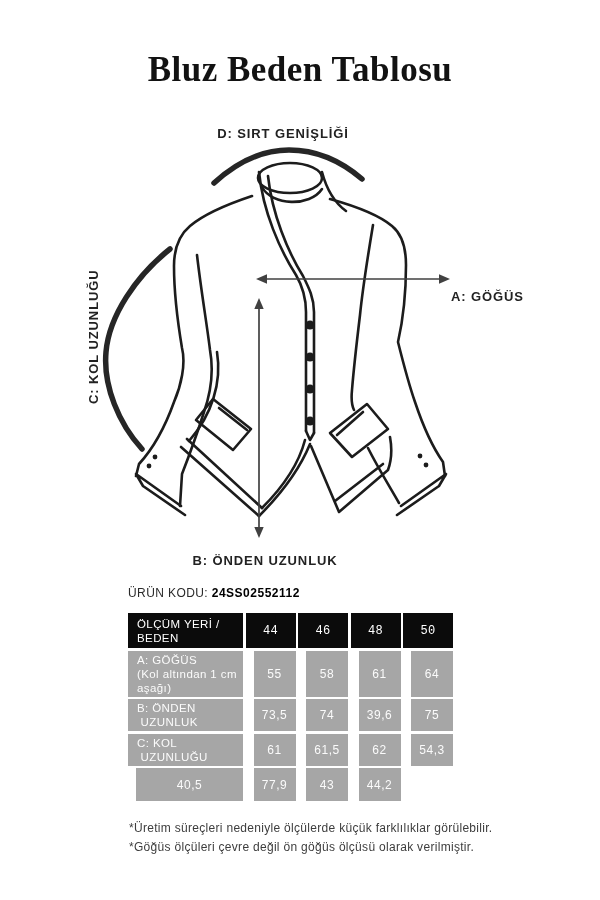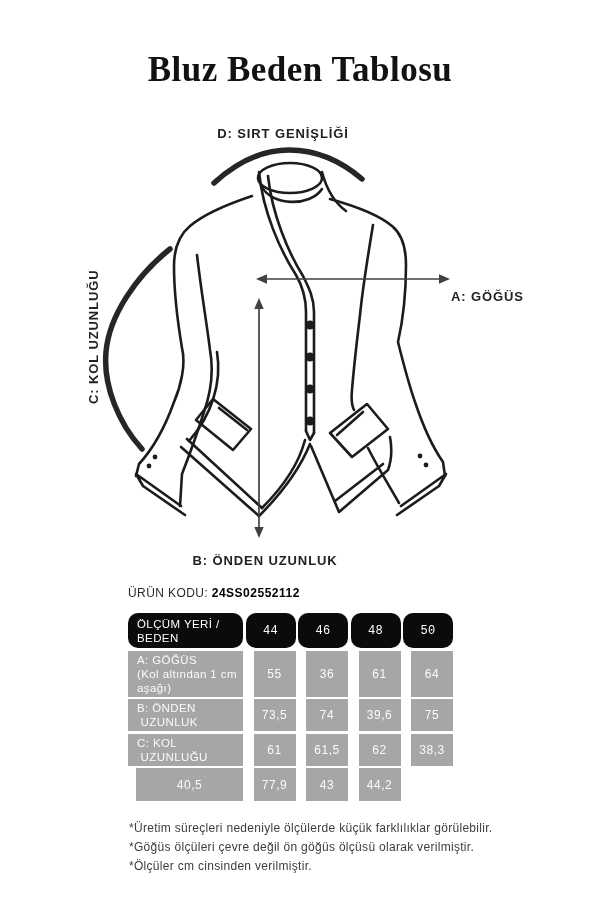--- a/index.html
+++ b/index.html
@@ -36,21 +36,21 @@
   .size-table {
     position:absolute; left:128px; top:613px;
     display:grid;
     grid-template-columns:115px 50px 50px 50px 50px;
     grid-template-rows:35px 46px 32px 32px 33px;
     gap:2.5px;
   }
   .size-table > div { font-size:11.5px; letter-spacing:0.4px; line-height:14px; }
   .th {
     background:#0b0b0b; color:#ffffff;
-    display:flex; align-items:center;border-radius:10px;
+    display:flex; align-items:center;
   }
   .th.lab { padding-left:9px; white-space:pre-wrap; }
   .th.num { justify-content:center; font-size:12px;font-family:Liberation Mono, monospace; }
   .cell {
     background:#a6a6a6; color:#fbfbfb;
     display:flex; align-items:center;
   }
   .cell.lab { padding-left:9px; white-space:pre-wrap; }
   .cell.num { justify-content:center; font-size:12px; letter-spacing:0.5px;margin-left:8px; }
   
@@ -138,43 +138,42 @@
 BEDEN</div>
     <div class="th num">44</div>
     <div class="th num">46</div>
     <div class="th num">48</div>
     <div class="th num">50</div>
 
     <div class="cell lab">A: GÖĞÜS
 (Kol altından 1 cm
 aşağı)</div>
     <div class="cell num">55</div>
-    <div class="cell num">36</div>
+    <div class="cell num">58</div>
     <div class="cell num">61</div>
     <div class="cell num">64</div>
 
     <div class="cell lab">B: ÖNDEN
  UZUNLUK</div>
     <div class="cell num">73,5</div>
     <div class="cell num">74</div>
     <div class="cell num">39,6</div>
     <div class="cell num">75</div>
 
     <div class="cell lab">C: KOL
  UZUNLUĞU</div>
     <div class="cell num">61</div>
     <div class="cell num">61,5</div>
     <div class="cell num">62</div>
-    <div class="cell num">38,3</div>
+    <div class="cell num">54,3</div>
 
     <div class="cell num">40,5</div>
     <div class="cell num">77,9</div>
     <div class="cell num">43</div>
     <div class="cell num">44,2</div>
   </div>
 
   <div class="footnotes">
     <div>*Üretim süreçleri nedeniyle ölçülerde küçük farklılıklar görülebilir.</div>
     <div>*Göğüs ölçüleri çevre değil ön göğüs ölçüsü olarak verilmiştir.</div>
-    <div>*Ölçüler cm cinsinden verilmiştir.</div>
   </div>
 
 </div>
 
 </body></html>

